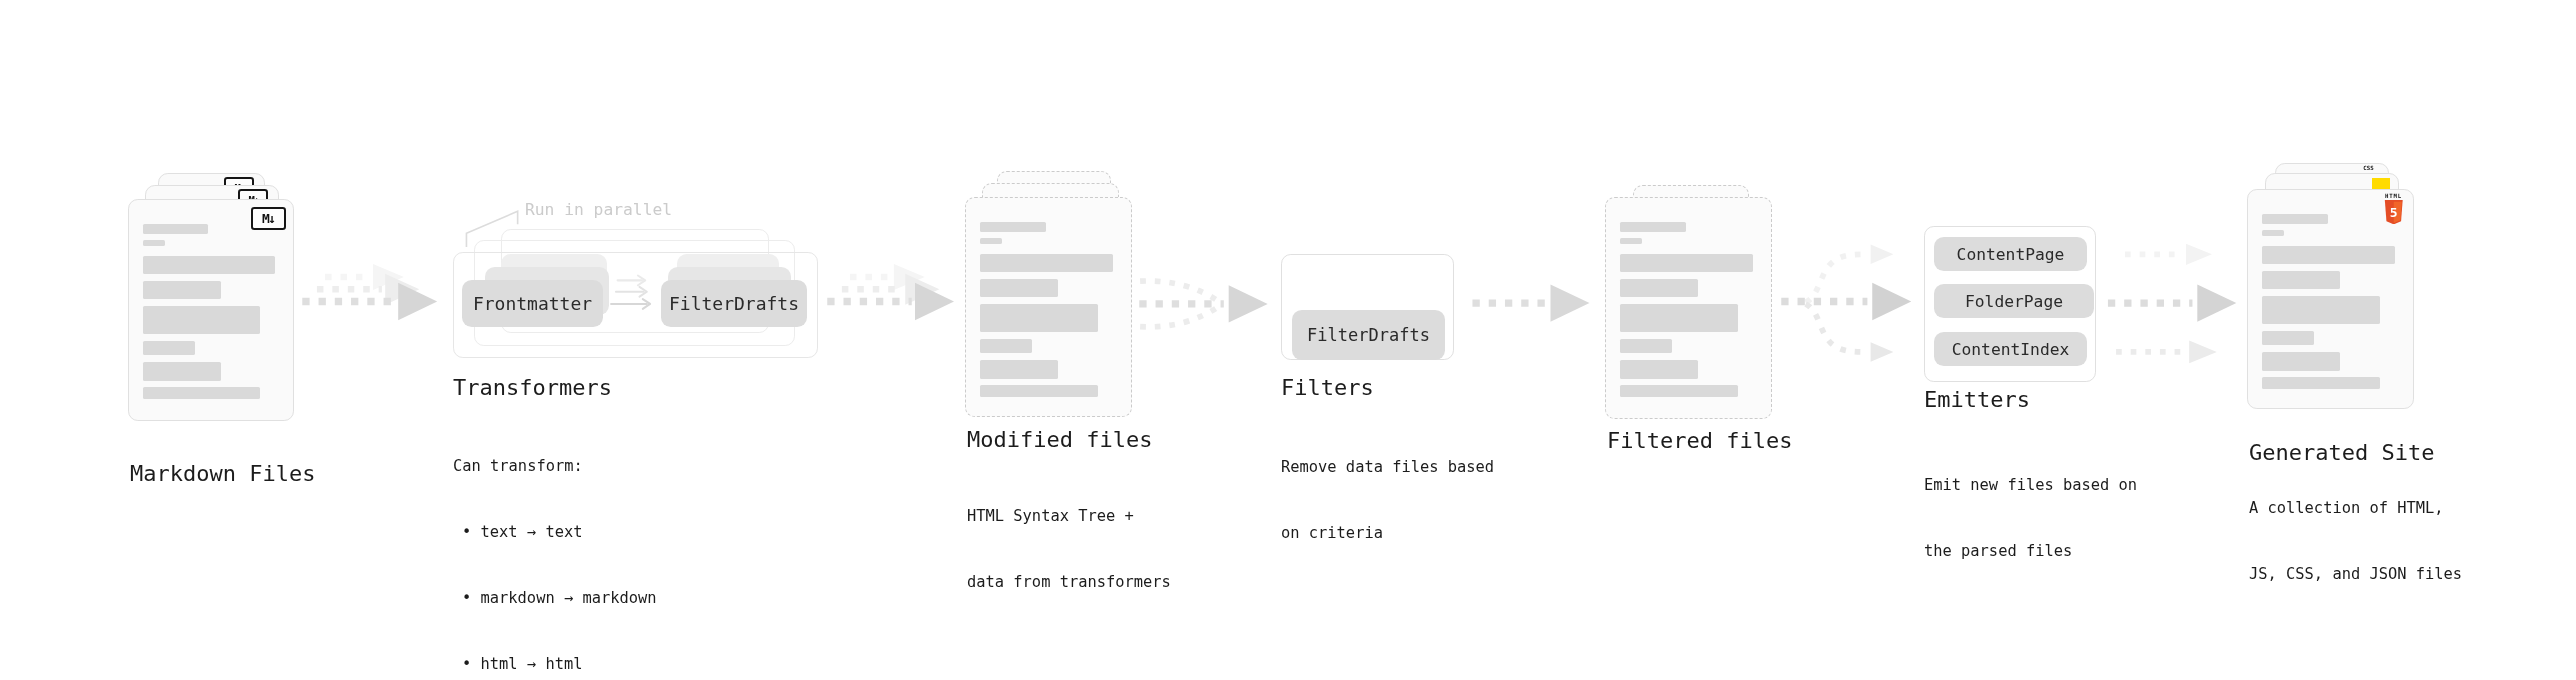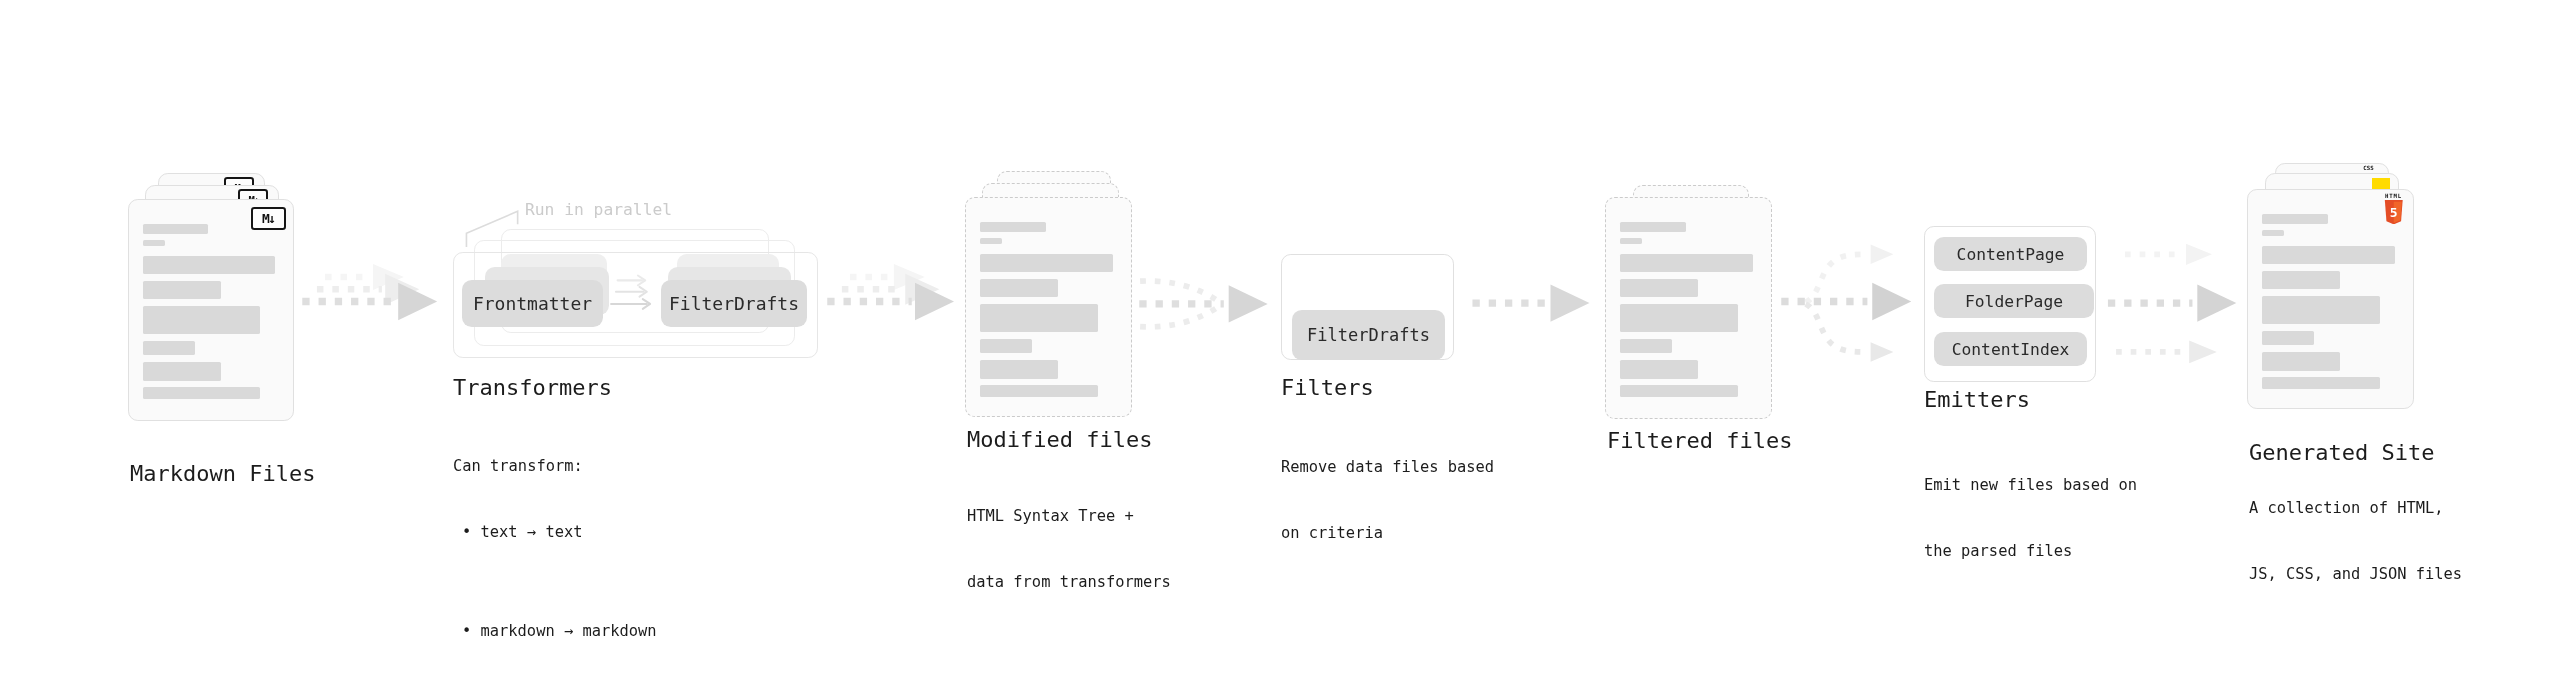--- a/index.html
+++ b/index.html
@@ -144,21 +144,21 @@
     <div class="pill" style="left:462px;top:280px;width:141px;height:47px;z-index:4;">Frontmatter</div>
 
     <div class="pill b2" style="left:677px;top:254px;width:102px;height:49px;z-index:2;"></div>
     <div class="pill b1" style="left:668px;top:267px;width:123px;height:48px;z-index:3;"></div>
     <div class="pill" style="left:661px;top:280px;width:146px;height:47px;z-index:4;">FilterDrafts</div>
 
     <div class="title" style="left:453px;top:375px;text-align:right;">Transformers</div>
     <div class="sub" style="left:453px;top:411px;">
       <div>Can transform:</div>
       <div style="padding-left:9px;">• text → text</div>
-      <div style="padding-left:9px;margin-top:33px;">• markdown → markdown</div>
+      <div style="padding-left:9px;">• markdown → markdown</div>
       <div style="padding-left:9px;">• html → html</div>
     </div>
   </div>
 
   <div>
     <div class="card dashed z1" style="left:997px;top:171px;width:114px;height:89px;"></div>
     <div class="card dashed z2" style="left:982px;top:183px;width:137px;height:89px;"></div>
     <div class="card dashed z3" style="left:965px;top:197px;width:167px;height:220px;">
       <div class="skel">
           <i style="width: 48%; height: 9.8px; margin-bottom: 5.7px;"></i>

